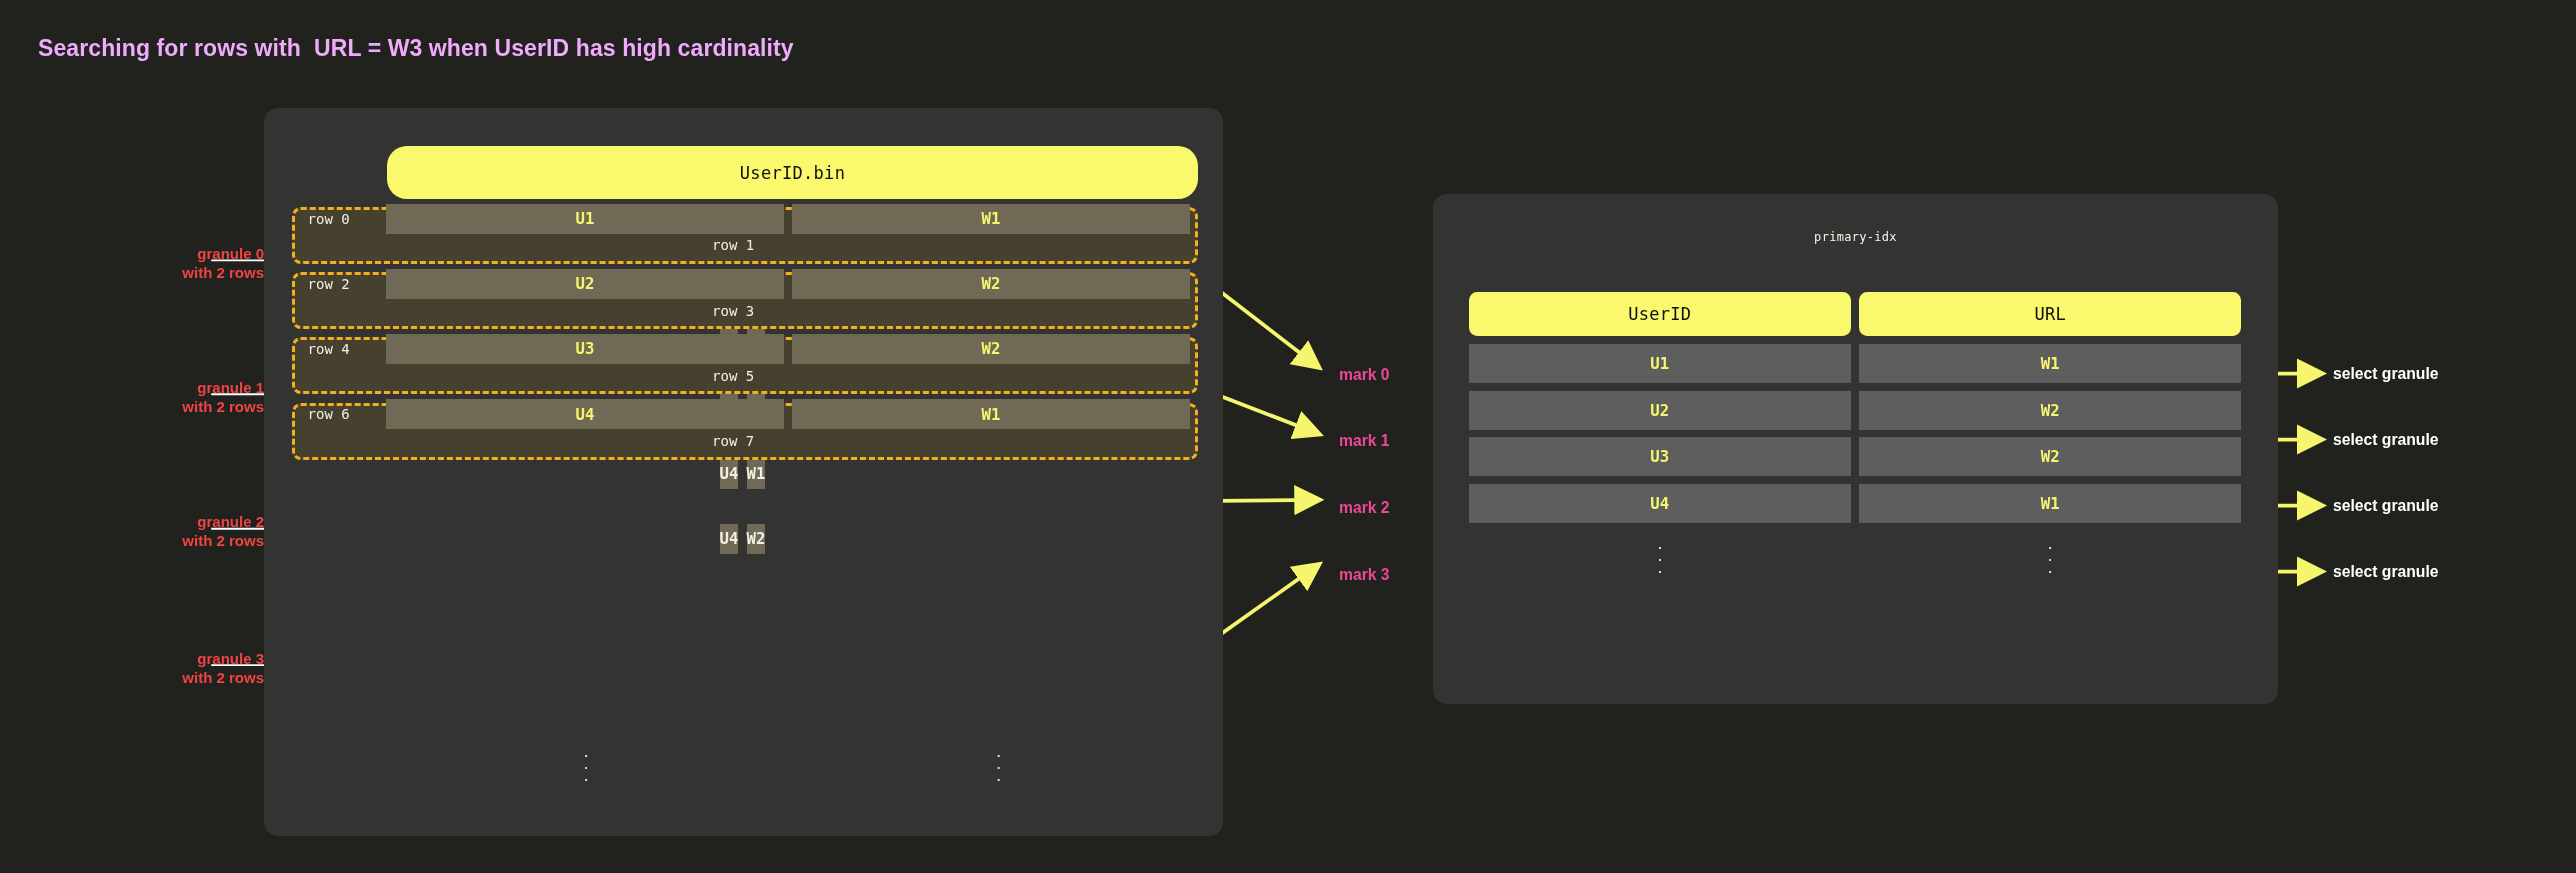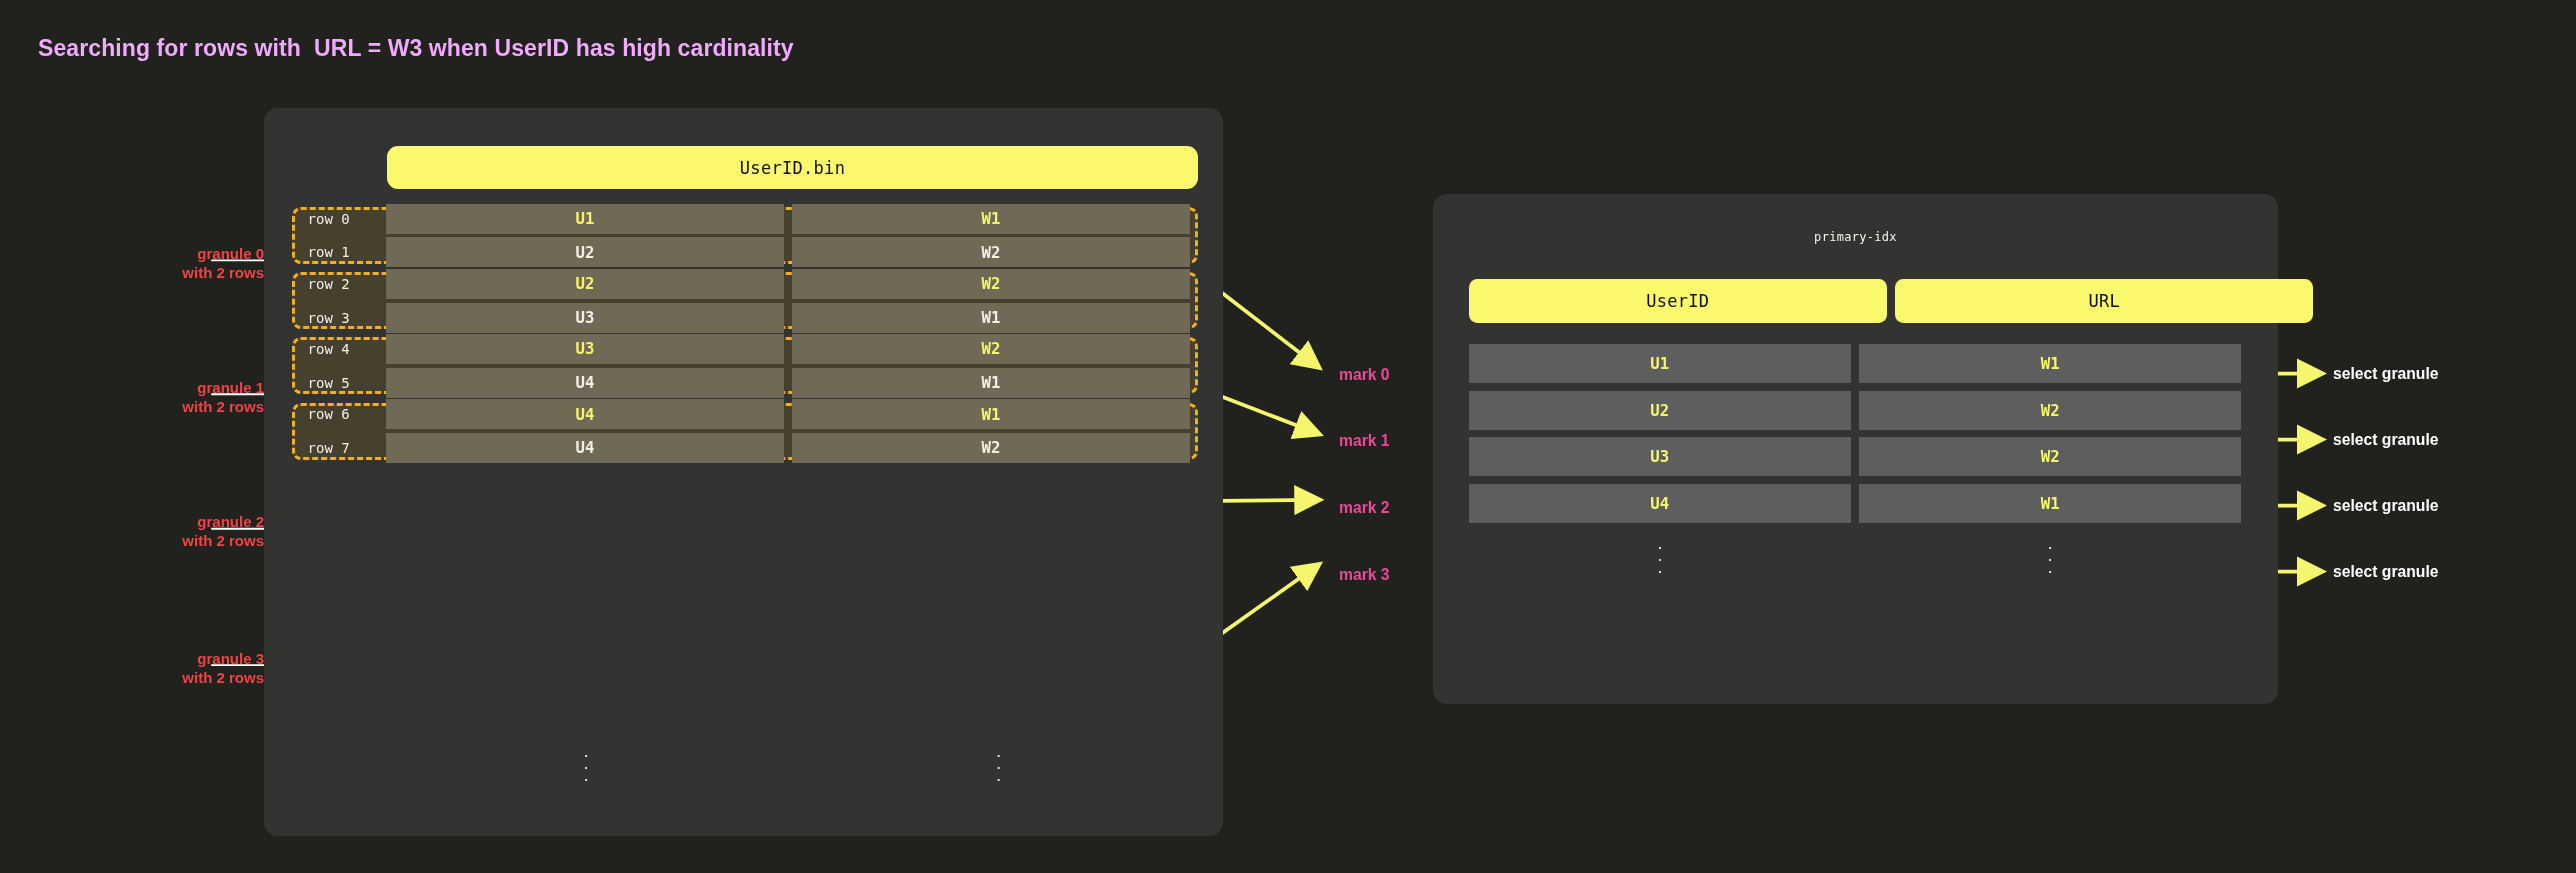--- a/index.html
+++ b/index.html
@@ -45,23 +45,23 @@
   .col-header-row {
     position: absolute;
     left: 123px;
     top: 38px;
     width: 811px;
     display: flex;
     gap: 14px;
   }
   .col-header {
     flex: 1;
-    height: 43px;
+    height: 53px;
     background: #faf96e;
-    border-radius: 11px;
+    border-radius: 20px;
     color: #101010;
     font-family: "DejaVu Sans Mono", monospace;
     font-size: 17px;
     display: flex;
     align-items: center;
     justify-content: center;
     letter-spacing: 0.3px;
   }
 
   #granule-stack {
@@ -82,21 +82,21 @@
     display: flex;
     flex-direction: column;
     justify-content: center;
   }
 
   .data-row {
     display: flex;
     align-items: center;
     height: 30px;
   }
-  .data-row + .data-row { margin-top: 3.8px; }
+  .data-row + .data-row { margin-top: 3.8px; flex-direction: column; }
 
   .row-label {
     width: 91px;
     flex: 0 0 91px;
     color: #f2f0e6;
     font-family: "DejaVu Sans Mono", monospace;
     font-size: 14px;
     padding-left: 12.6px;
     white-space: pre;
   }
@@ -176,22 +176,22 @@
     width: 100%;
     text-align: center;
     color: #f4f4ef;
     font-family: "DejaVu Sans Mono", monospace;
     font-size: 12px;
     letter-spacing: 0.3px;
   }
   #idx-head {
     position: absolute;
     left: 36px;
-    top: 85px;
-    width: 844px;
+    top: 98px;
+    width: 772px;
     display: flex;
     gap: 8.8px;
   }
   #idx-head .col-header { border-radius: 8.2px; height: 44px; }
 
   #idx-rows {
     position: absolute;
     left: 36px;
     top: 150px;
     width: 772px;

